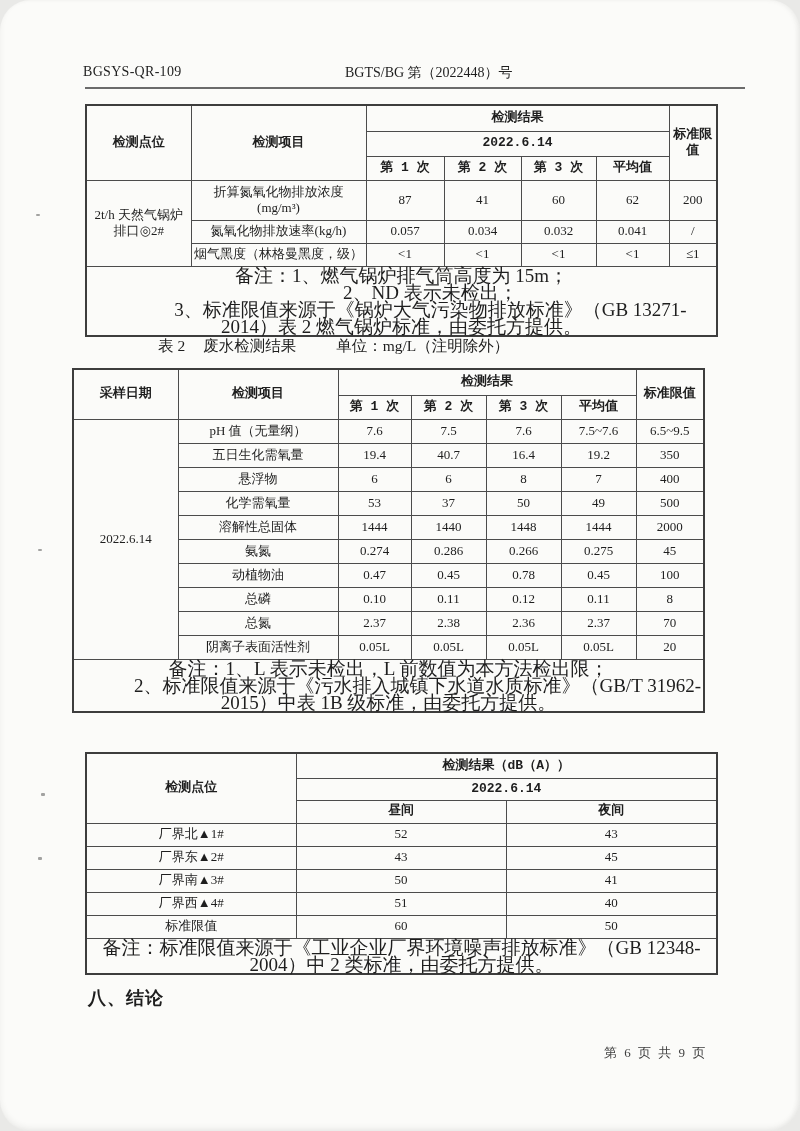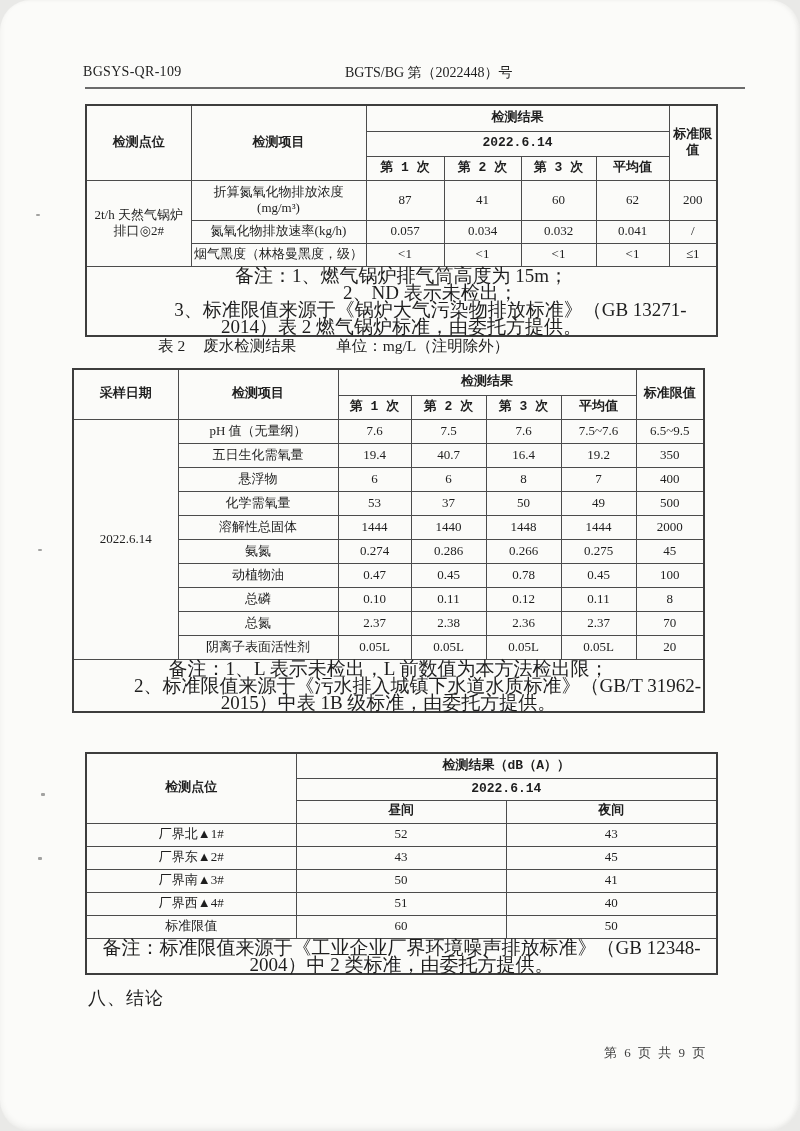--- a/index.html
+++ b/index.html
@@ -32,21 +32,21 @@
 
   .t1{left:85px;top:104px;width:631px;}
   .t2{left:72px;top:368px;width:631px;}
   .t3{left:85px;top:752px;width:631px;}
 
   .cap2{position:absolute;left:158px;top:336px;font-size:15.5px;display:flex;}
   .cap2 .g1{margin-left:18px;} .cap2 .g2{margin-left:40px;}
   .cap3{position:absolute;left:300px;top:728px;font-size:15.5px;display:flex;}
   .cap3 .g1{margin-left:46px;}
 
-  .conclusion{position:absolute;left:88px;top:986px;font-size:18px;font-weight:normal;letter-spacing:1px;}
+  .conclusion{position:absolute;left:88px;top:986px;font-size:18px;font-weight:bold;letter-spacing:1px;}
   .footer{position:absolute;left:604px;top:1044px;font-size:13px;color:#3f3f3f;letter-spacing:2px;}
 
   .speck{position:absolute;background:#5a5a5a;border-radius:1px;opacity:.55;}
 </style>
 </head>
 <body>
 
 <div class="page">
 
   <div class="hdr-left">BGSYS-QR-109</div>

